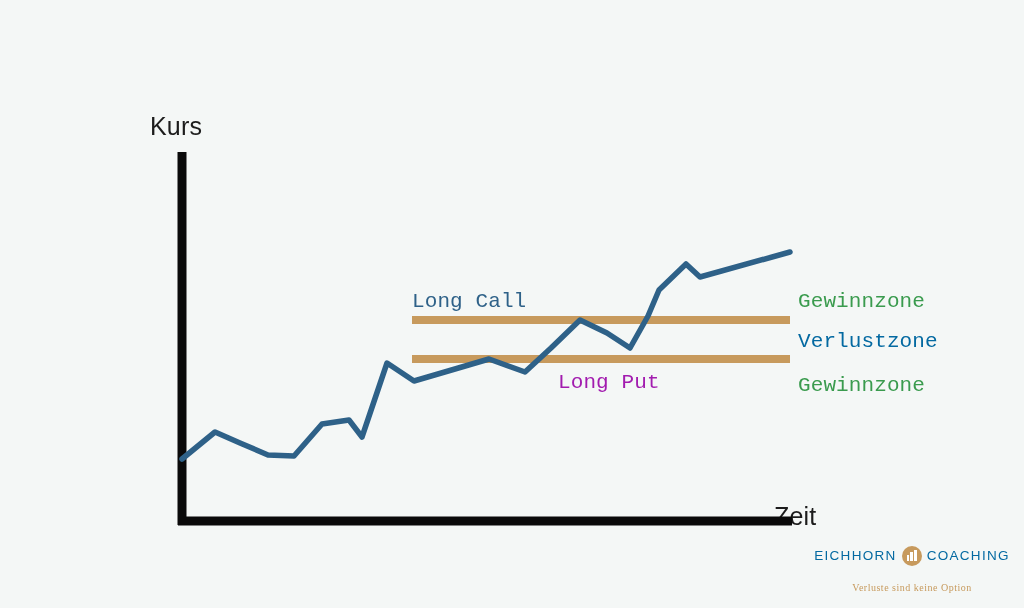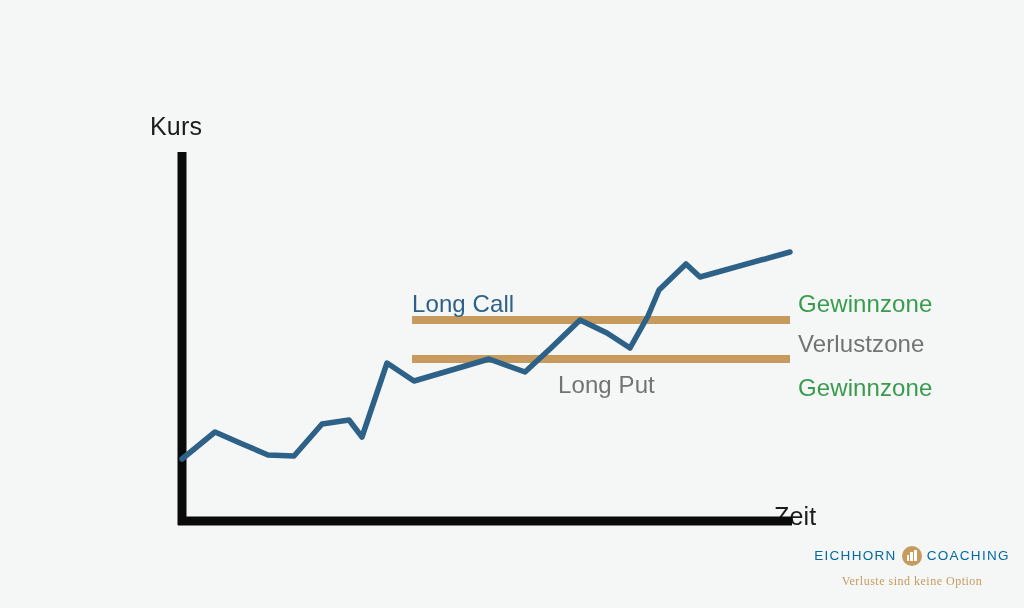--- a/index.html
+++ b/index.html
@@ -55,44 +55,44 @@
   
   #plot {
     position: absolute;
     left: 0;
     top: 0;
   }
 
   
   .annot {
     position: absolute;
-    font-family: Liberation Sans, sans-serif;
-    font-size: 24px;
+    font-family: Liberation Mono, monospace;
+    font-size: 21px;
     letter-spacing: 0.1px;
     white-space: nowrap;
   }
   .annot-longcall {
     left: 412px;
     top: 290px;
     color: #2e6188;
   }
   .annot-longput {
     left: 558px;
     top: 371px;
-    color: #737373;
+    color: #a21caf;
   }
   .annot-gewinn-top {
     left: 798px;
     top: 290px;
     color: #3a9b4e;
   }
   .annot-verlust {
     left: 798px;
     top: 330px;
-    color: #737373;
+    color: #0369a1;
   }
   .annot-gewinn-bottom {
     left: 798px;
     top: 374px;
     color: #3a9b4e;
   }
 
   
   .logo {
     position: absolute;
@@ -127,24 +127,24 @@
     position: absolute;
     bottom: 5px;
     width: 2.6px;
     background: #ffffff;
     display: block;
   }
   .logo-mark i:nth-child(1) { left: 5px;   height: 6px; }
   .logo-mark i:nth-child(2) { left: 8.7px; height: 9px; }
   .logo-mark i:nth-child(3) { left: 12.4px;height: 11px; }
   .logo-tagline {
-    margin-top: 8px;
+    margin-top: 16px;
     text-align: center;
     font-family: "Liberation Serif", serif;
-    font-size: 12px;
+    font-size: 10px;
     letter-spacing: 0.5px;
     color: #c79a5d;
     line-height: 1;
   }
 </style>
 </head>
 <body style="background: rgb(244, 247, 246);">
 
 <div id="stage">
 

